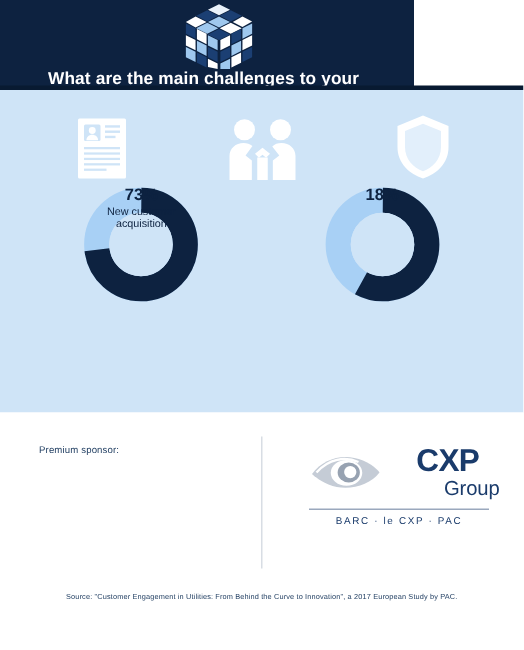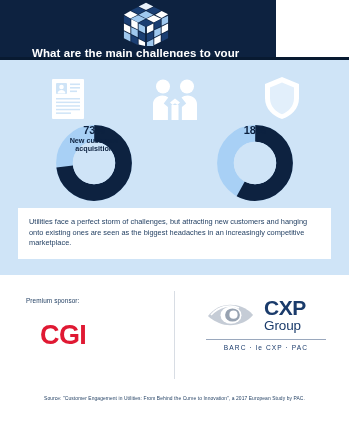--- a/index.html
+++ b/index.html
@@ -101,21 +101,21 @@
   }
   .donut-pct {
     font-size: 11px;
     font-weight: 700;
     line-height: 12px;
     margin-bottom: 1px;
   }
   .donut-cap {
     font-size: 7.2px;
     line-height: 8.4px;
-    font-weight: 700;
+    font-weight: 400;
     padding: 0 6px;
   }
 
   
   .callout {
     position: absolute;
     left: 18px;
     top: 148px;
     width: 313px;
     background: #ffffff;
@@ -176,20 +176,21 @@
     font-size: 21px;
     font-weight: 700;
     letter-spacing: -.4px;
     text-align: center;
   }
   .cxp-sub {
     font-size: 13.5px;
     font-weight: 400;
     margin-top: 1px;
     letter-spacing: -.1px;
+    margin-left: 32px;
   }
   .cxp-rule {
     width: 120px; height: 1px;
     background: #9aa8bd;
     margin-top: 6px;
   }
   .cxp-tag {
     margin-top: 4px;
     color: #1a3b6b;
     font-size: 6.6px;
@@ -334,28 +335,24 @@
             <circle cx="21" cy="21" r="11.4" fill="#cfe4f7"></circle>
           </svg>
           <div class="donut-label">
             <div class="donut-pct">18%</div>
           </div>
         </div>
       </div>
 
     </div>
 
-    <div class="callout">
-      <div class="callout-text">Utilities face a perfect storm of challenges, but attracting new customers and hanging onto existing ones are seen as the biggest headaches in an increasingly competitive marketplace.</div>
-    </div>
   </div>
 
   <div class="sponsor-area">
     <div class="sponsor-label">Premium sponsor:</div>
-    <div class="cgi-logo">CGI</div>
 
     <div class="v-divider"></div>
 
     <div class="cxp-block">
       <div class="cxp-top">
         <span class="cxp-eye">
           <svg width="50" height="30" viewBox="0 0 50 30" xmlns="http://www.w3.org/2000/svg">
             <path d="M2 16 C10 5 24 2 36 7 C44 10.5 47 15 47 15 C40 24 25 28 13 23 C6 20 2 16 2 16 Z" fill="#c5ccd6"></path>
             <ellipse cx="25" cy="15.2" rx="10.5" ry="8.6" fill="#ffffff"></ellipse>
             <ellipse cx="26.5" cy="15" rx="7.4" ry="6.6" fill="#97a2b1"></ellipse>

